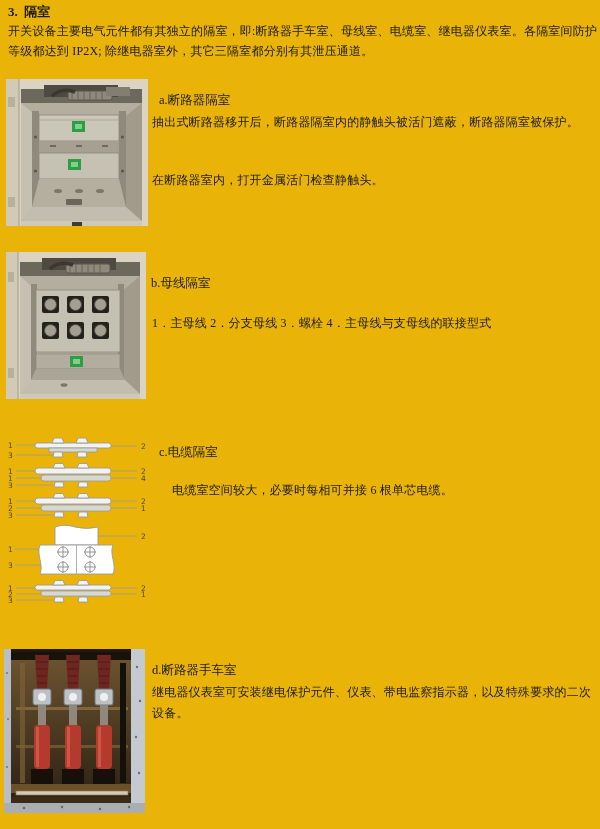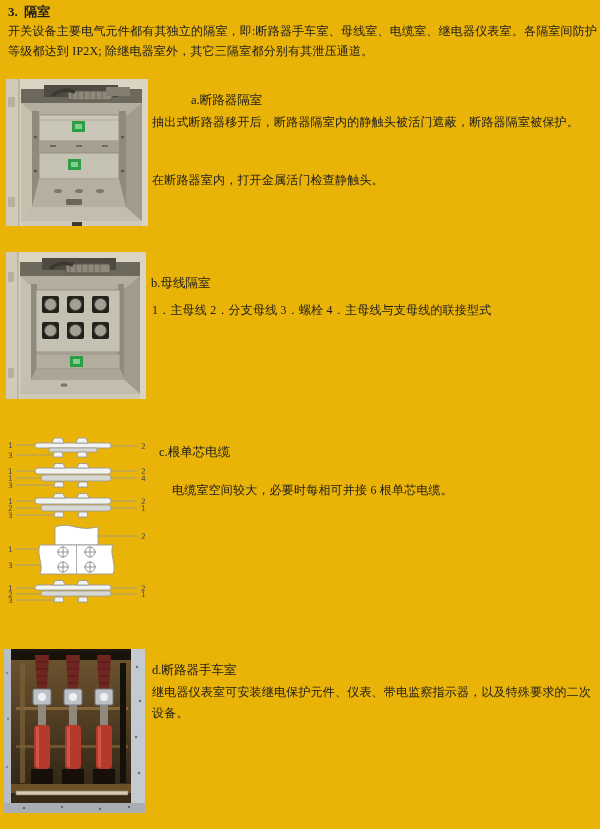--- a/index.html
+++ b/index.html
@@ -71,21 +71,21 @@
       <polygon points="26,128 120,128 136,142 15,142" fill="#c2bdae"></polygon>
       <ellipse cx="52" cy="112" rx="4" ry="2" fill="#7c7768"></ellipse>
       <ellipse cx="73" cy="112" rx="4" ry="2" fill="#7c7768"></ellipse>
       <ellipse cx="94" cy="112" rx="4" ry="2" fill="#7c7768"></ellipse>
       <rect x="60" y="120" width="16" height="6" rx="1" fill="#6b665a"></rect>
       <rect x="15" y="142" width="121" height="5" fill="#cfc9b7"></rect>
       <rect x="66" y="143" width="10" height="4" fill="#3c3a33"></rect>
     </svg>
   </div>
 
-  <div class="abs cap" style="left:159px; top:92px;margin-left:32px;">a.断路器隔室</div>
+  <div class="abs cap" style="left:159px; top:92px;">a.断路器隔室</div>
   <div class="abs t" style="left:152px; top:170px; width:448px;">在断路器室内，打开金属活门检查静触头。</div>
   <div class="abs t nowrap" style="left:152px; top:112px;">抽出式断路器移开后，断路器隔室内的静触头被活门遮蔽，断路器隔室被保护。</div>
 
   <div class="fig" style="left:6px; top:252px;">
     <svg width="140" height="147" viewBox="0 0 140 147">
       <rect width="140" height="147" fill="#dbd4c2"></rect>
       <rect x="0" y="0" width="12" height="147" fill="#d2cab6"></rect>
       <line x1="12" y1="0" x2="12" y2="147" stroke="#a39c88"></line>
       <rect x="2" y="20" width="6" height="10" fill="#b7b09c"></rect>
       <rect x="2" y="116" width="6" height="10" fill="#b7b09c"></rect>
@@ -129,21 +129,21 @@
       <rect x="64" y="104" width="13" height="11" fill="#2e9e45"></rect>
       <rect x="67" y="107" width="7" height="5" fill="#7fd08d"></rect>
       <polygon points="30,117 114,117 119,128 25,128" fill="#aaa596"></polygon>
       <polygon points="25,128 119,128 134,142 14,142" fill="#c2bdae"></polygon>
       <ellipse cx="58" cy="133" rx="3.5" ry="1.8" fill="#7c7768"></ellipse>
       <rect x="14" y="142" width="120" height="5" fill="#cfc9b7"></rect>
     </svg>
   </div>
 
   <div class="abs cap" style="left:151px; top:275px;">b.母线隔室</div>
-  <div class="abs t nowrap" style="left:152px; top:300px;">1．主母线 2．分支母线 3．螺栓 4．主母线与支母线的联接型式</div>
+  <div class="abs t nowrap" style="left:152px; top:313px;">1．主母线 2．分支母线 3．螺栓 4．主母线与支母线的联接型式</div>
 
   <div class="fig" style="left:5px; top:434px; width:145px; height:175px;">
 
     <svg class="abs" style="left:0; top:0;" width="145" height="29" viewBox="0 0 145 29">
       <line class="dline" x1="11" y1="11" x2="31" y2="11"></line>
       <line class="dline" x1="11" y1="21" x2="48" y2="21"></line>
       <line class="dline" x1="106" y1="12" x2="132" y2="12"></line>
       <rect class="dshape" x="30" y="9" width="76" height="5" rx="2.5"></rect>
       <rect class="dhatch" x="44" y="14" width="48" height="4"></rect>
       <path class="dshape" d="M47 9 L59 9 L57 4 L49 4 Z"></path>
@@ -232,21 +232,21 @@
       <path class="dshape" d="M50 17 L58 17 L59 22 L49 22 Z"></path>
         <path class="dshape" d="M74 17 L82 17 L83 22 L73 22 Z"></path>
       <text class="dlabel" x="3" y="11">1</text>
       <text class="dlabel" x="3" y="17">2</text>
       <text class="dlabel" x="3" y="23">3</text>
       <text class="dlabel" x="136" y="11">2</text>
       <text class="dlabel" x="136" y="17">1</text>
     </svg>
   </div>
 
-  <div class="abs cap" style="left:159px; top:444px;">c.根单芯电缆</div>
+  <div class="abs cap" style="left:159px; top:444px;">c.电缆隔室</div>
   <div class="abs t" style="left:152px; top:480px; width:448px;margin-left:20px;">电缆室空间较大，必要时每相可并接 6 根单芯电缆。</div>
 
   <div class="fig" style="left:4px; top:649px;">
     <svg width="141" height="164" viewBox="0 0 141 164">
       <defs>
         <linearGradient id="pdGold" x1="0" y1="0" x2="0" y2="1">
           <stop offset="0" stop-color="#6e5531"></stop>
           <stop offset="0.55" stop-color="#4a3820"></stop>
           <stop offset="1" stop-color="#2c2113"></stop>
         </linearGradient>

